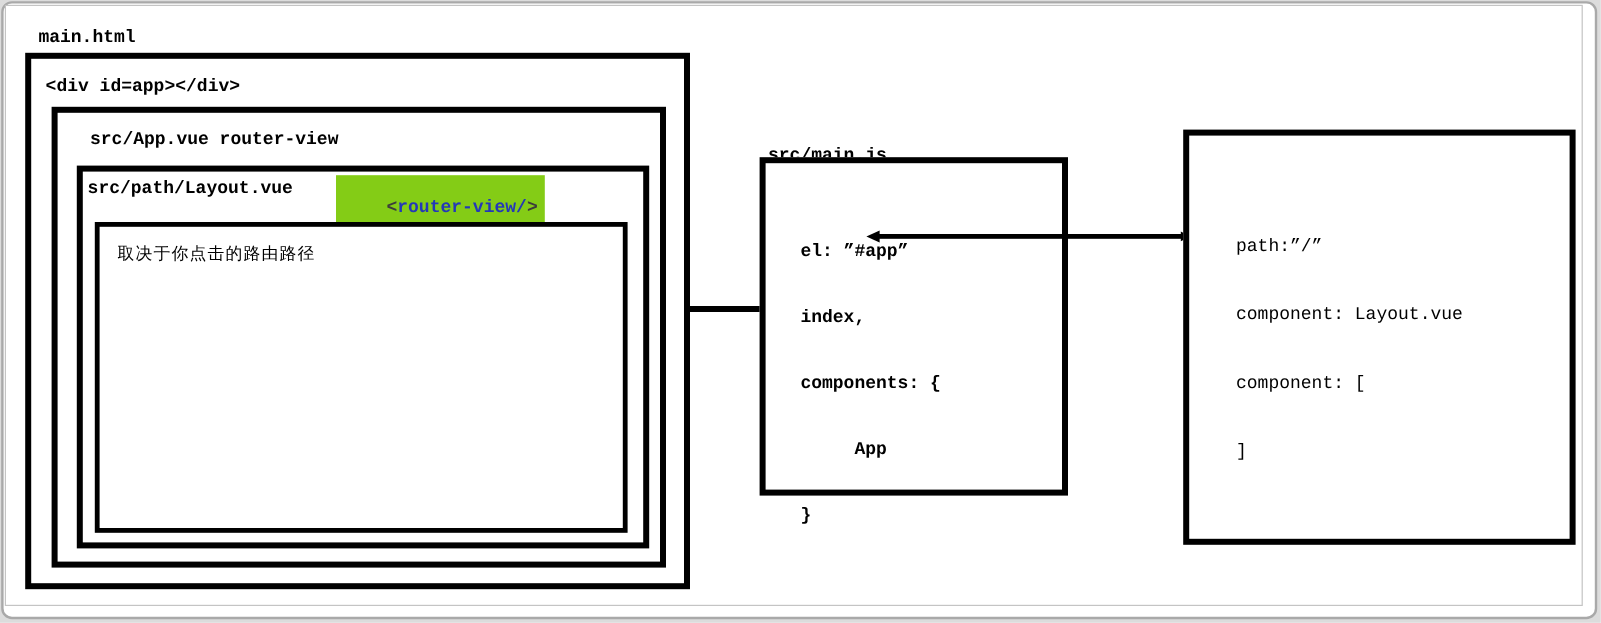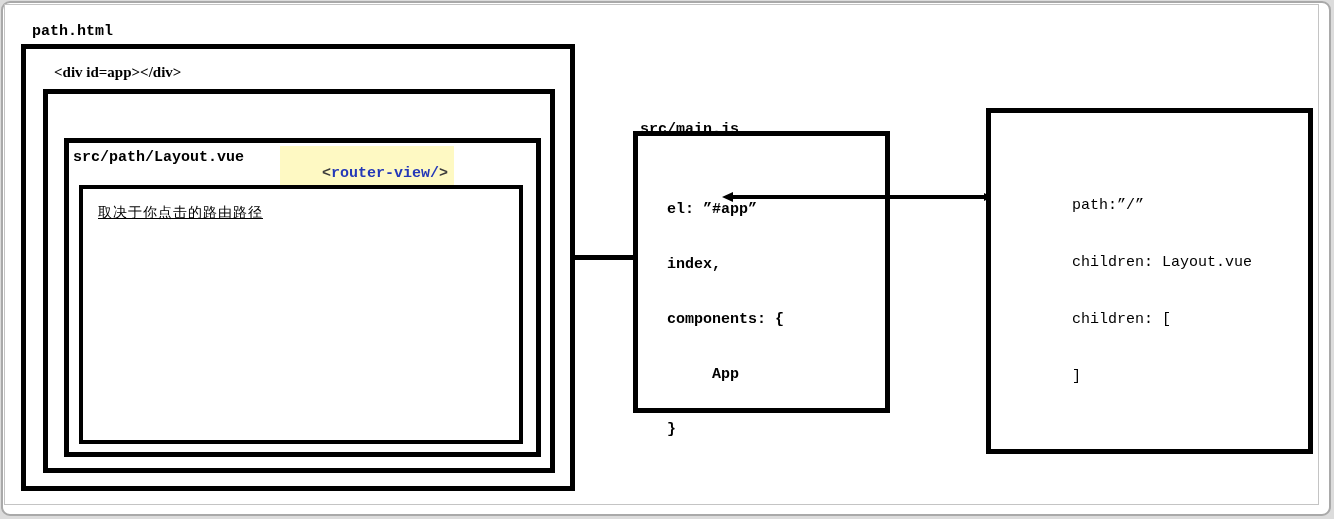--- a/index.html
+++ b/index.html
@@ -11,44 +11,45 @@
   .innerframe{position:absolute;left:4px;top:4px;width:1315px;height:501px;box-sizing:border-box;
         border:1px solid #c4c4c4;}
   .dbox{position:absolute;box-sizing:border-box;border:5px solid #000;background:#fff;}
   .t{position:absolute;white-space:pre;line-height:1.15;}
   .b{font-weight:bold;font-size:15px;}
   .r{font-weight:normal;font-size:15px;}
   .code{position:absolute;white-space:pre;}
   .code.main-code{font-weight:bold;font-size:15px;}
   .code.main-code .cl{height:21px;line-height:21px;}
   .code.routes-code{font-weight:normal;font-size:15px;}
-  .code.routes-code .cl{height:23px;line-height:23px;margin-left:42px;}
-  .cjk{font-family:"DejaVu Sans","Liberation Sans",sans-serif;font-size:14px;letter-spacing:1px;text-decoration:underline;}
+  .code.routes-code .cl{height:23px;line-height:23px;}
+  .cjk{font-family:"DejaVu Sans","Liberation Sans",sans-serif;font-size:14px;letter-spacing:1px;}
   .hline{position:absolute;background:#000;}
   .tri{position:absolute;width:0;height:0;}
   .tri-left{border-top:5px solid transparent;border-bottom:5px solid transparent;border-right:11px solid #000;}
   .tri-right{border-top:4px solid transparent;border-bottom:4px solid transparent;border-left:8px solid #000;}
-  .chip{position:absolute;background:#fef9c3;padding:2px 6px 3px 6px;font-weight:bold;font-size:15px;white-space:pre;}
+  .chip{position:absolute;background:#84cc16;padding:2px 6px 3px 6px;font-weight:bold;font-size:15px;white-space:pre;}
   .chip .bracket{color:#3c3c3c;}
 </style>
 </head>
 <body>
 
 <div class="stage">
   <div class="card"></div>
   <div class="innerframe"></div>
 
-  <div class="t b" style="left:32px;top:23px;">path.html</div>
+  <div class="t b" style="left:32px;top:23px;">main.html</div>
 
   <div class="dbox" style="left:21px;top:44px;width:554px;height:447px;"></div>
 
-  <div class="t b" style="left:54px;top:64px;font-family:Liberation Serif, serif;">&lt;div id=app&gt;&lt;/div&gt;</div>
+  <div class="t b" style="left:38px;top:64px;">&lt;div id=app&gt;&lt;/div&gt;</div>
 
   <div class="dbox" style="left:43px;top:89px;width:512px;height:384px;"></div>
 
+  <div class="t b" style="left:75px;top:108px;">src/App.vue router-view</div>
 
   <div class="dbox" style="left:64px;top:138px;width:477px;height:319px;"></div>
 
   <div class="t b" style="left:73px;top:149px;">src/path/Layout.vue</div>
 
   <div class="chip" style="left:280px;top:146px;">
     <span class="bracket">&lt;</span><span style="color: rgb(36, 56, 184);">router-view/</span><span class="bracket">&gt;</span>
   </div>
 
   <div class="dbox" style="left:79px;top:185px;width:444px;height:259px;border-width:4px;"></div>
@@ -71,17 +72,17 @@
 
   <div class="hline" style="left:731px;top:195px;width:256px;height:4px;"></div>
   <div class="tri tri-left" style="left:722px;top:192px;"></div>
   <div class="tri tri-right" style="left:984px;top:193px;"></div>
 
 
   <div class="dbox" style="left:986px;top:108px;width:327px;height:346px;"></div>
 
   <div class="code routes-code" style="left:1030px;top:160px;">
     <div class="cl">path:”/”</div>
-    <div class="cl">children: Layout.vue</div>
-    <div class="cl">children: [</div>
+    <div class="cl">component: Layout.vue</div>
+    <div class="cl">component: [</div>
     <div class="cl">]</div>
   </div>
 </div>
 
 </body></html>

